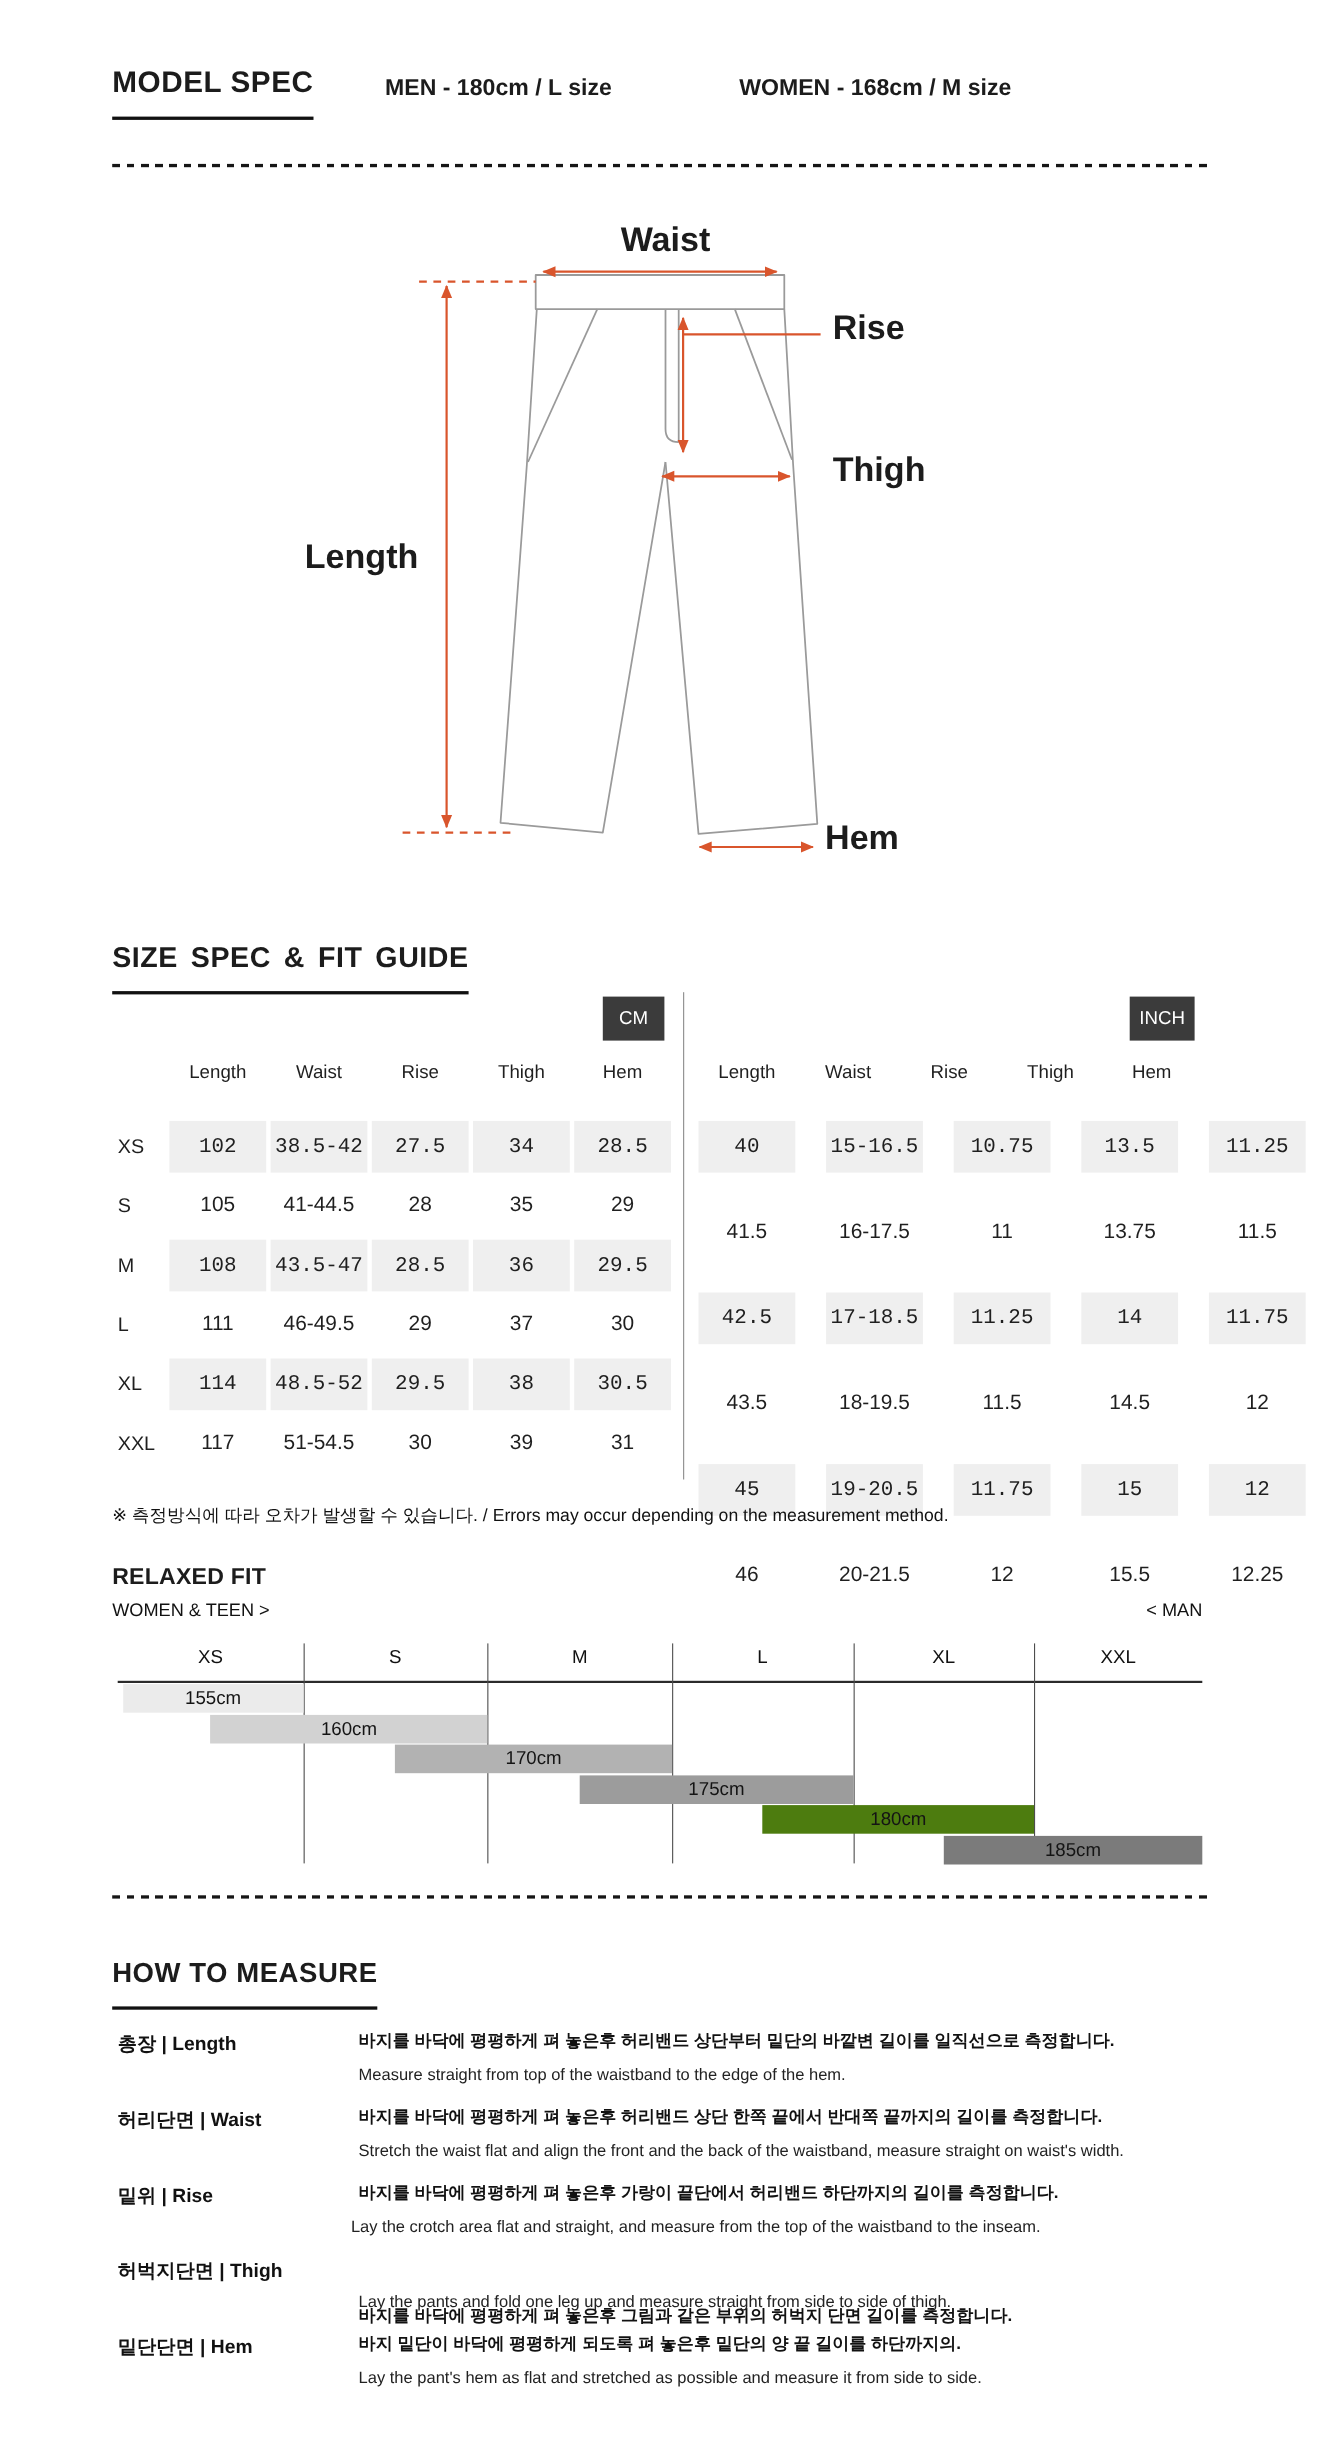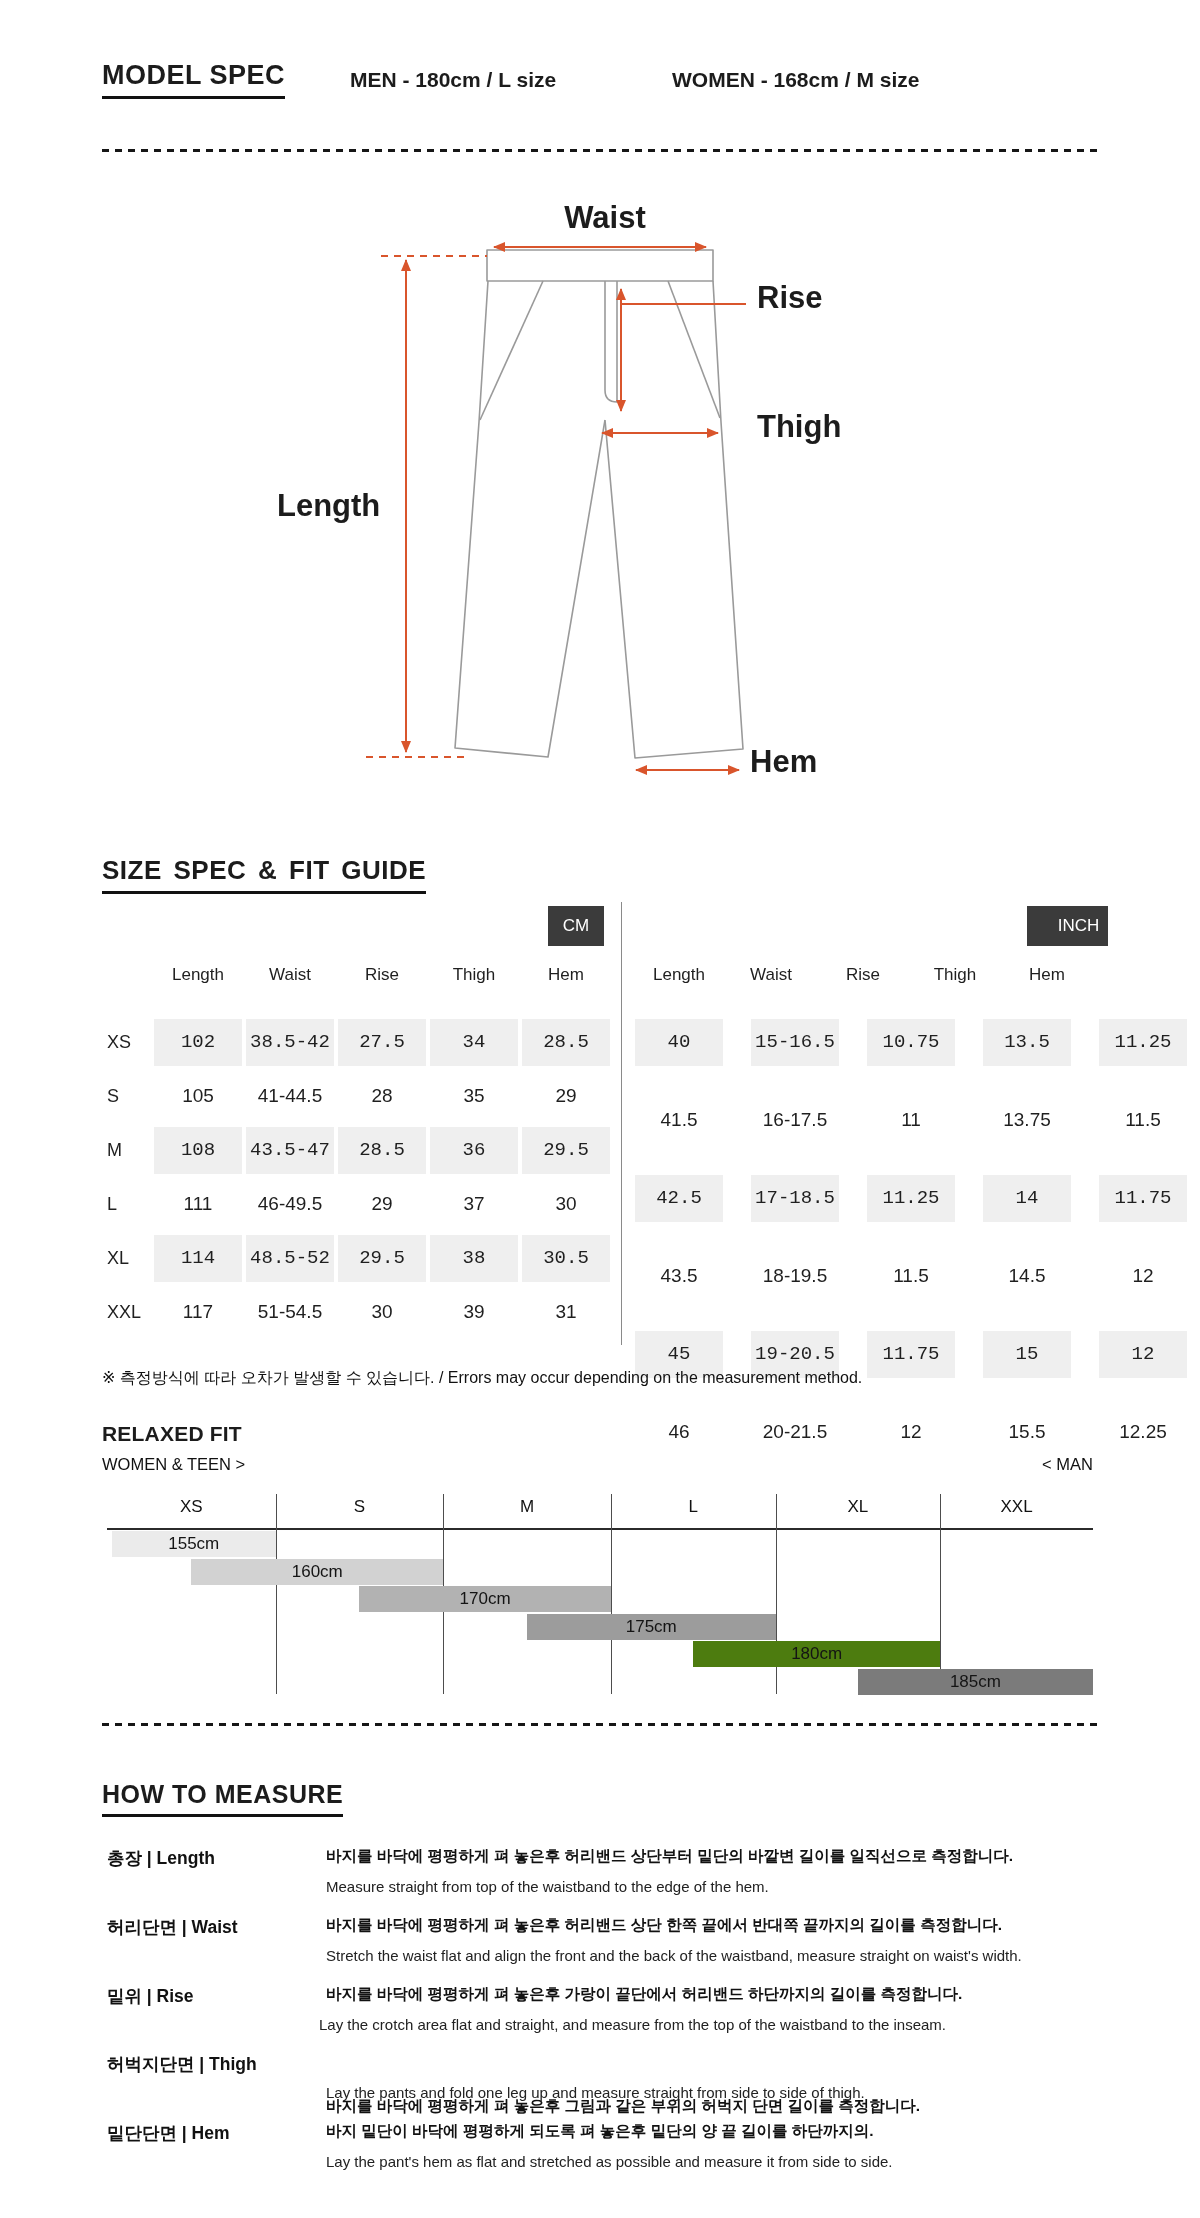--- a/index.html
+++ b/index.html
@@ -2,21 +2,21 @@
 <html><head>
 <meta charset="utf-8">
 <style>
   html,body{margin:0;padding:0;background:#ffffff;}
   .page{
     position:relative;width:1200px;height:2218px;background:#ffffff;overflow:hidden;
     font-family:"Liberation Sans","DejaVu Sans",sans-serif;color:#1c1c1c;
   }
   .abs{position:absolute;}
   
-  .h-main{font-size:27px;font-weight:700;letter-spacing:.5px;border-bottom:3px solid #111;padding-bottom:5px;display:inline-block;}
+  .h-main{font-size:27px;font-weight:700;letter-spacing:.5px;border-bottom:3px solid #111;padding-bottom:15px;display:inline-block;}
   .h-sub{font-size:21px;font-weight:700;letter-spacing:.2px;}
   
   .dashline{height:3px;background:repeating-linear-gradient(90deg,#161616 0 7px,transparent 7px 13px);}
   
   .dlabel{font-family:"Liberation Sans","DejaVu Sans",sans-serif;font-weight:700;font-size:31px;fill:#1c1c1c;}
   
   .badge{background:#3b3b3b;color:#fff;font-size:17px;display:flex;align-items:center;justify-content:center;}
   
   .spec-head{display:grid;height:26px;font-size:17px;color:#1f1f1f;}
   .spec-head .hcell{display:flex;align-items:center;justify-content:center;}
@@ -88,21 +88,21 @@
     <text class="dlabel" x="657" y="287" text-anchor="start">Thigh</text>
     <text class="dlabel" x="177" y="366" text-anchor="start">Length</text>
     <text class="dlabel" x="650" y="622" text-anchor="start">Hem</text>
   </svg>
 
   <div class="abs" style="left:102px;top:855px;">
     <span class="h-main" style="font-size:26px;word-spacing:4px;border-bottom-width:3.5px;">SIZE SPEC &amp; FIT GUIDE</span>
   </div>
 
   <div class="abs badge" style="left:548px;top:906px;width:56px;height:40px;">CM</div>
-  <div class="abs badge" style="left:1027px;top:906px;width:59px;height:40px;padding-left:22px;">INCH</div>
+  <div class="abs badge" style="left:1027px;top:906px;width:59px;height:40px;">INCH</div>
 
   <div class="abs spec-head" id="cmHead" style="left:102px;top:962px;grid-template-columns:50px repeat(5,92px);">
       <div class="hcell"></div>
       <div class="hcell">Length</div>
       <div class="hcell">Waist</div>
       <div class="hcell">Rise</div>
       <div class="hcell">Thigh</div>
       <div class="hcell">Hem</div>
     </div>
   <div class="abs spec-head" id="inHead" style="left:633px;top:962px;grid-template-columns:repeat(5,92px);">

